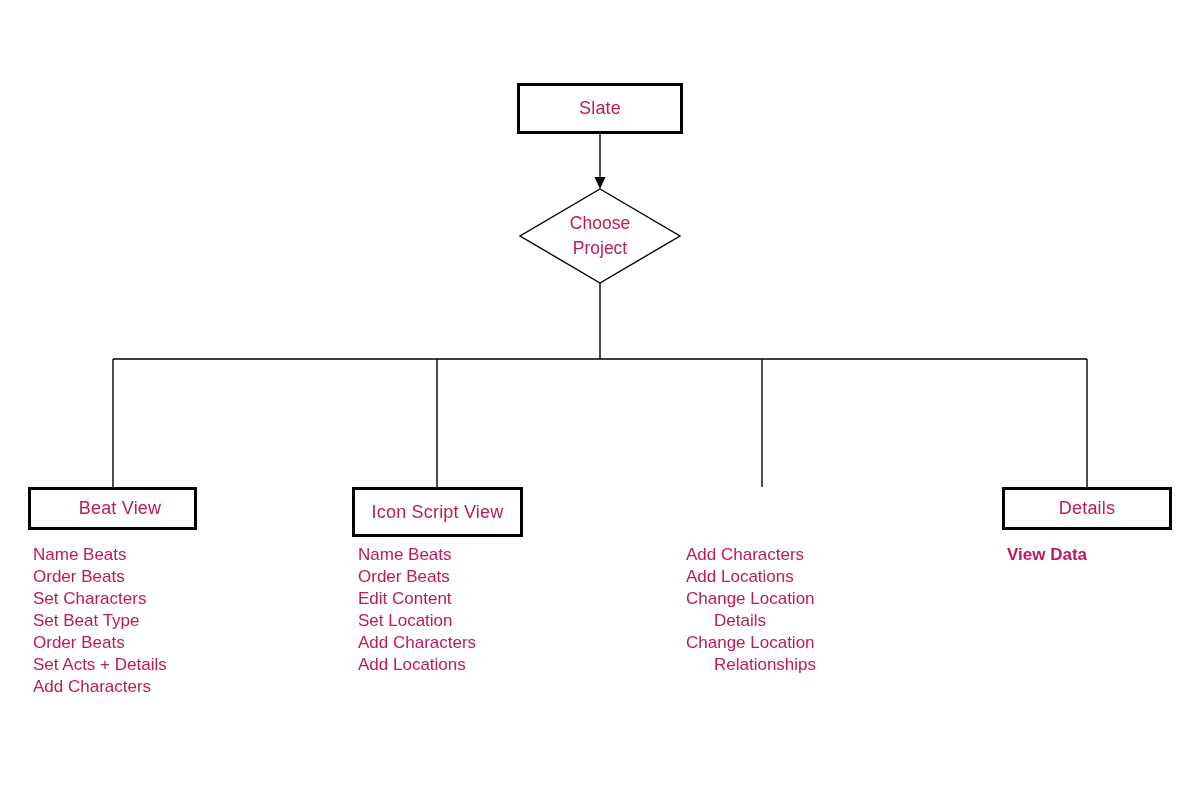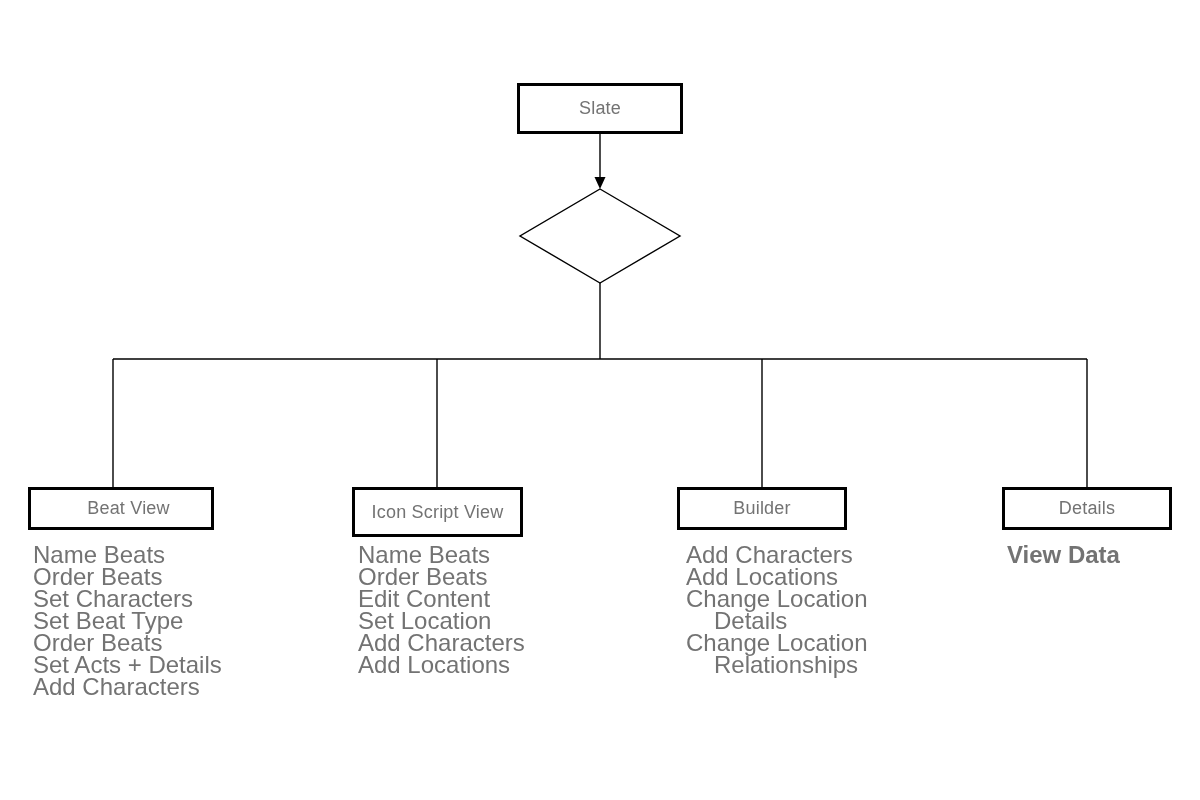--- a/index.html
+++ b/index.html
@@ -7,21 +7,21 @@
     padding: 0;
     background: #ffffff;
     font-family: "Liberation Sans", sans-serif;
   }
   .canvas {
     position: relative;
     width: 1200px;
     height: 800px;
     background: #ffffff;
     overflow: hidden;
-    color: #737373;
+    color: #be185d;
   }
   .connectors {
     position: absolute;
     left: 0;
     top: 0;
     width: 1200px;
     height: 800px;
   }
   .node {
     position: absolute;
@@ -29,39 +29,39 @@
     border: 3px solid #000000;
     background: #ffffff;
     display: flex;
     align-items: center;
     justify-content: center;
     font-size: 18px;
     letter-spacing: 0.2px;
     white-space: nowrap;
   }
   .node-slate    { left: 517px; top: 83px;  width: 166px; height: 51px; }
-  .node-beat     { left: 28px;  top: 487px; width: 186px; height: 43px; padding-left: 15px; }
+  .node-beat     { left: 28px;  top: 487px; width: 169px; height: 43px; padding-left: 15px; }
   .node-icon     { left: 352px; top: 487px; width: 171px; height: 50px; }
   .node-builder  { left: 677px; top: 487px; width: 170px; height: 43px; }
   .node-universe { left: 1002px;top: 487px; width: 170px; height: 43px; }
 
   .diamond-label {
     position: absolute;
     left: 540px;
     top: 211px;
     width: 120px;
     text-align: center;
     font-size: 17.5px;
     line-height: 25px;
   }
 
   .list {
     position: absolute;
     top: 544px;
-    font-size: 24px;
+    font-size: 17px;
     line-height: 22px;
   }
   .list-beat     { left: 33px; }
   .list-icon     { left: 358px; }
   .list-builder  { left: 686px; }
   .list-universe { left: 1007px; font-weight: bold; }
   .list-item { white-space: nowrap; }
   .list-item.indent { padding-left: 28px; }
 </style>
 </head>
@@ -86,29 +86,30 @@
       <path d="M1087,359 L1087,487"></path>
     </g>
 
     <polygon points="594.5,177 605.5,177 600,189" stroke="none" fill="#000000"></polygon>
   </svg>
 
   <div class="node node-slate">
     <span>Slate</span>
   </div>
 
+  <div class="diamond-label">
+    <div>Choose</div>
+    <div>Project</div>
+  </div>
 
   <div class="node node-beat">
     <span>Beat View</span>
   </div>
   <div class="node node-icon">
     <span>Icon Script View</span>
-  </div>
-  <div class="node node-builder">
-    <span>Builder</span>
   </div>
   <div class="node node-universe">
     <span>Details</span>
   </div>
 
   <div class="list list-beat">
     <div class="list-item">Name Beats</div>
     <div class="list-item">Order Beats</div>
     <div class="list-item">Set Characters</div>
     <div class="list-item">Set Beat Type</div>

